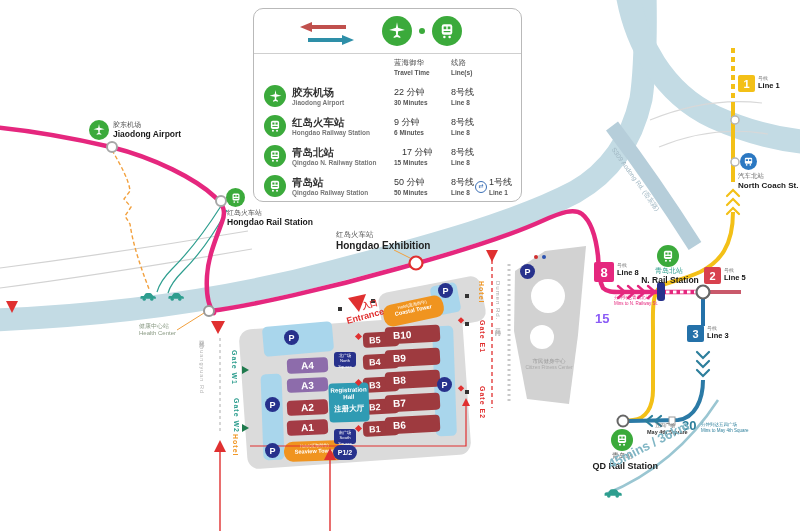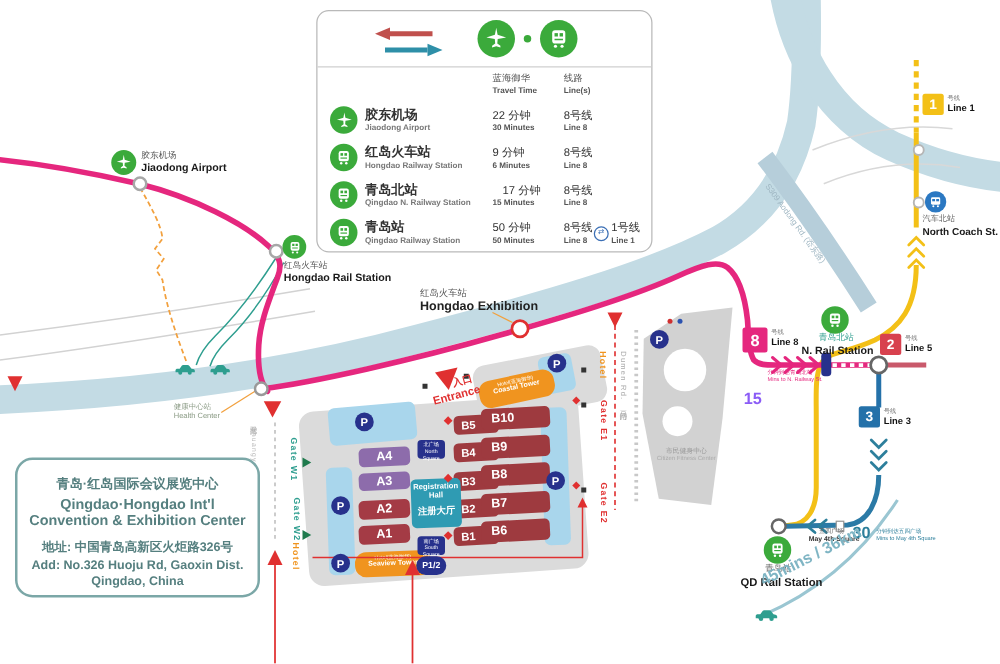--- a/index.html
+++ b/index.html
@@ -281,28 +281,20 @@
   <div class="lab" style="left:38px;top:180px;font-size:6.5px;font-weight:bold;color:#777;">Qingdao Railway Station</div>
   <div class="lab" style="left:140px;top:168px;font-size:9px;color:#333;">50 分钟</div>
   <div class="lab" style="left:140px;top:180px;font-size:6.5px;font-weight:bold;color:#555;">50 Minutes</div>
   <div class="lab" style="left:197px;top:168px;font-size:9px;color:#333;">8号线</div>
   <div class="lab" style="left:197px;top:180px;font-size:6.5px;font-weight:bold;color:#555;">Line 8</div>
   <div class="abs" style="left:221px;top:172px;width:10px;height:10px;border-radius:50%;border:1.2px solid #3B6FB5;color:#3B6FB5;font-size:6px;text-align:center;line-height:9px;">⇄</div>
   <div class="lab" style="left:235px;top:168px;font-size:9px;color:#333;">1号线</div>
   <div class="lab" style="left:235px;top:180px;font-size:6.5px;font-weight:bold;color:#555;">Line 1</div>
 </div>
 
-<div id="infobox">
-  <div class="c1">青岛·红岛国际会议展览中心</div>
-  <div class="c2">Qingdao·Hongdao Int'l</div>
-  <div class="c2">Convention &amp; Exhibition Center</div>
-  <div class="c3" style="margin-top:8px;">地址: 中国青岛高新区火炬路326号</div>
-  <div class="c3" style="margin-top:2px;">Add: No.326 Huoju Rd, Gaoxin Dist.</div>
-  <div class="c3" style="margin-top:2px;">Qingdao, China</div>
-</div>
 
 <div class="icirc green" style="left:89px;top:120px;width:20px;height:20px;">
       <svg width="14" height="14" viewBox="0 0 24 24">
         <path d="M12 1.5 L13.3 8.2 L21.5 10.8 L13.4 12.2 L13 16.5 L16 18.8 L16 20.3 L12 19.2 L8 20.3 L8 18.8 L11 16.5 L10.6 12.2 L2.5 10.8 L10.7 8.2 Z" fill="#fff"></path>
       </svg>
     </div>
 <div class="icirc green" style="left:226px;top:188px;width:19px;height:19px;">
       <svg width="12" height="12" viewBox="0 0 24 24">
         <rect x="5" y="3" width="14" height="14" rx="3" fill="#fff"></rect>
         <rect x="7.5" y="6" width="3.6" height="3.6" fill="#3BAA3B"></rect>

